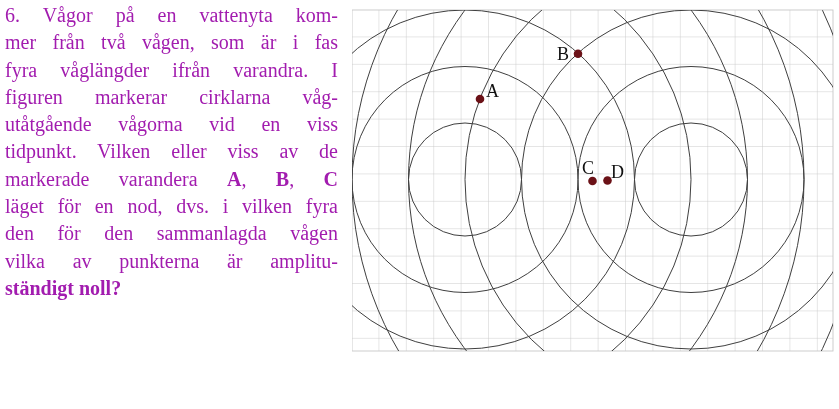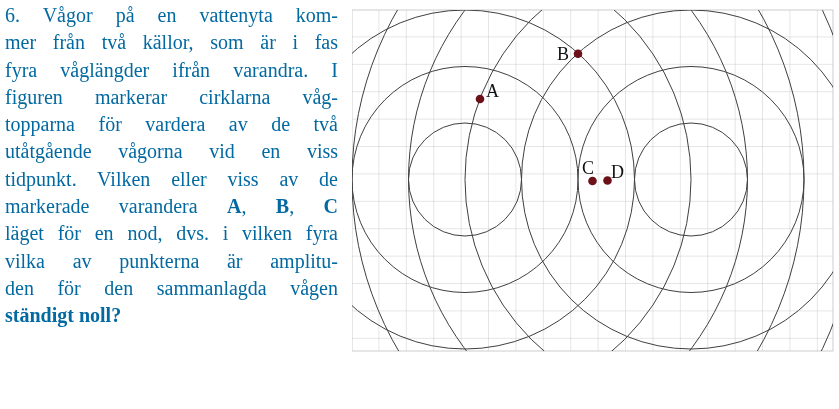--- a/index.html
+++ b/index.html
@@ -9,21 +9,21 @@
     overflow: hidden;
   }
   .page { position: relative; width: 839px; height: 409px; background: #ffffff; }
 
   .problem-text {
     position: absolute;
     left: 5px; top: 2px;
     width: 333px;
     font-family: "Liberation Serif", "DejaVu Serif", serif;
     font-size: 20px;
-    color: #0369a1;
+    color: #a21caf;
   }
   .problem-text .line {
     height: 27.3px;
     line-height: 27.3px;
     text-align: justify;
     text-align-last: justify;
     white-space: nowrap;
   }
   .problem-text .line.last {
     text-align-last: left;
@@ -41,30 +41,29 @@
     fill: #111111;
   }
 </style>
 </head>
 <body>
 
 <div class="page">
 
   <div class="problem-text" id="text-block">
       <div class="line"><span>6. Vågor på en vattenyta kom-</span></div>
-      <div class="line"><span>mer från två källor, som är i fas</span></div>
+      <div class="line"><span>mer från två vågen, som är i fas</span></div>
       <div class="line"><span>fyra våglängder ifrån varandra. I</span></div>
       <div class="line"><span>figuren markerar cirklarna våg-</span></div>
-      <div class="line"><span>topparna för vardera av de två</span></div>
       <div class="line"><span>utåtgående vågorna vid en viss</span></div>
       <div class="line"><span>tidpunkt. Vilken eller viss av de</span></div>
       <div class="line"><span>markerade varandera </span><b>A</b><span>, </span><b>B</b><span>, </span><b>C</b></div>
       <div class="line"><span>läget för en nod, dvs. i vilken fyra</span></div>
+      <div class="line"><span>den för den sammanlagda vågen</span></div>
       <div class="line"><span>vilka av punkterna är amplitu-</span></div>
-      <div class="line"><span>den för den sammanlagda vågen</span></div>
       <div class="line last"><span>ständigt noll?</span></div>
     </div>
 
   <svg id="figure" class="figure" width="487" height="344" viewBox="0 0 487 344">
     <defs>
       <pattern id="gridpat" patternUnits="userSpaceOnUse" x="0" y="2" width="27.4" height="27.4">
         <path id="grid-path" d="M27.4 0 V27.4 H0" fill="none" stroke="#c7c7c7" stroke-width="0.9"></path>
       </pattern>
       <clipPath id="figclip">
         <rect id="clip-rect" x="0" y="2" width="481" height="341"></rect>

